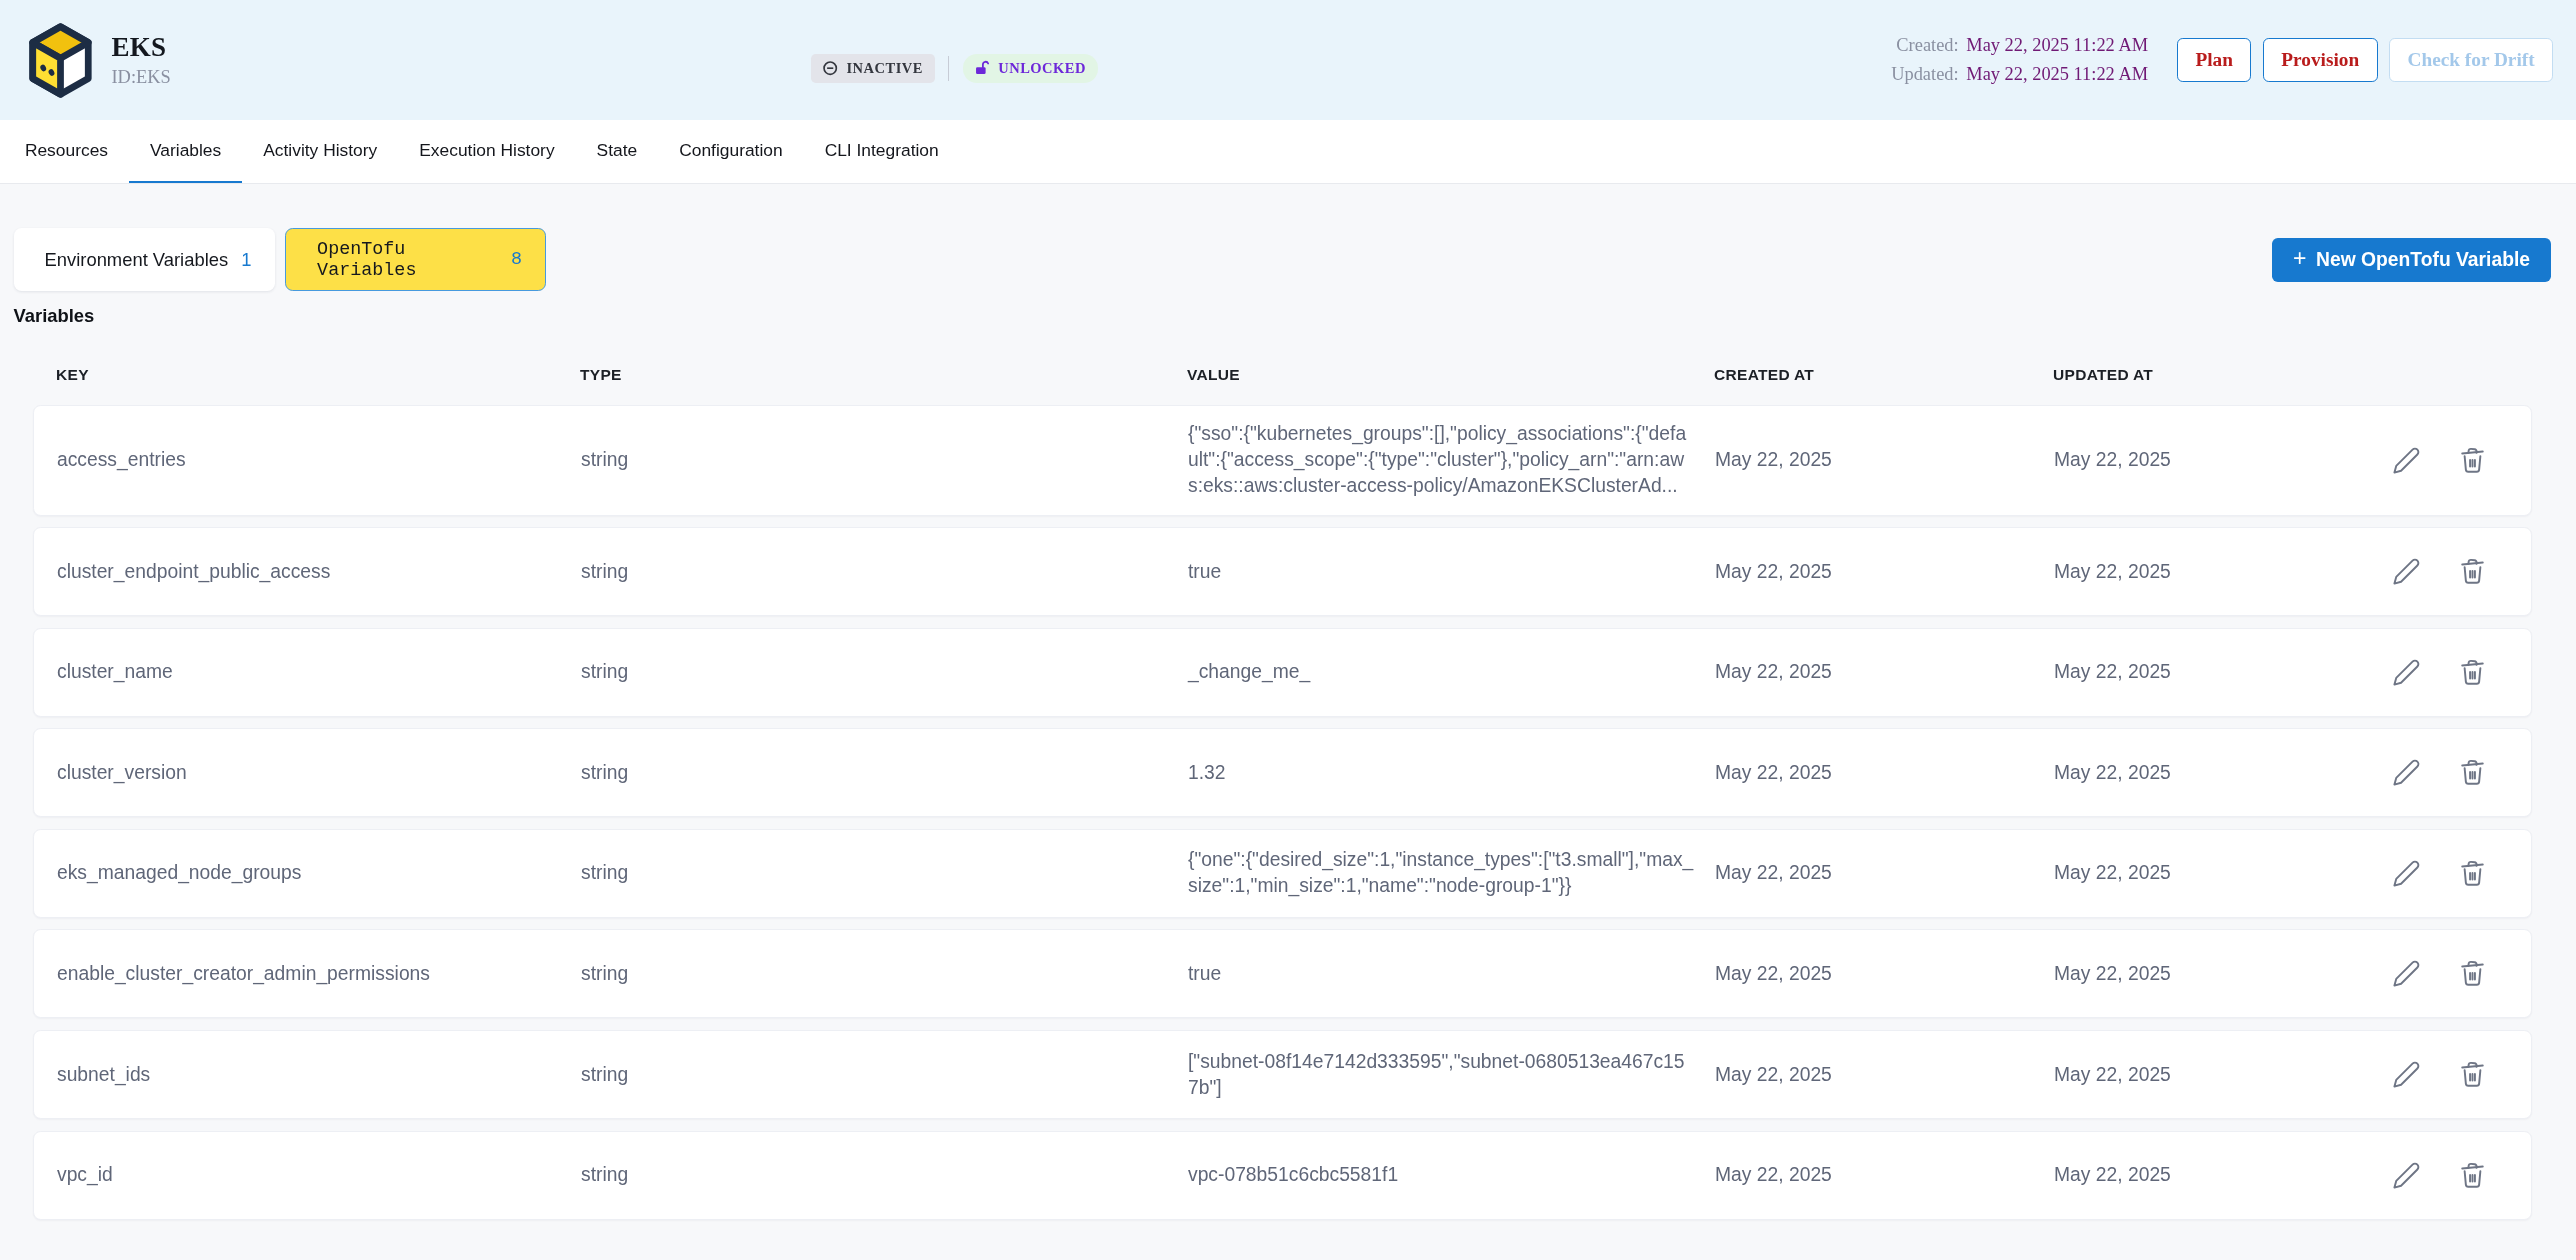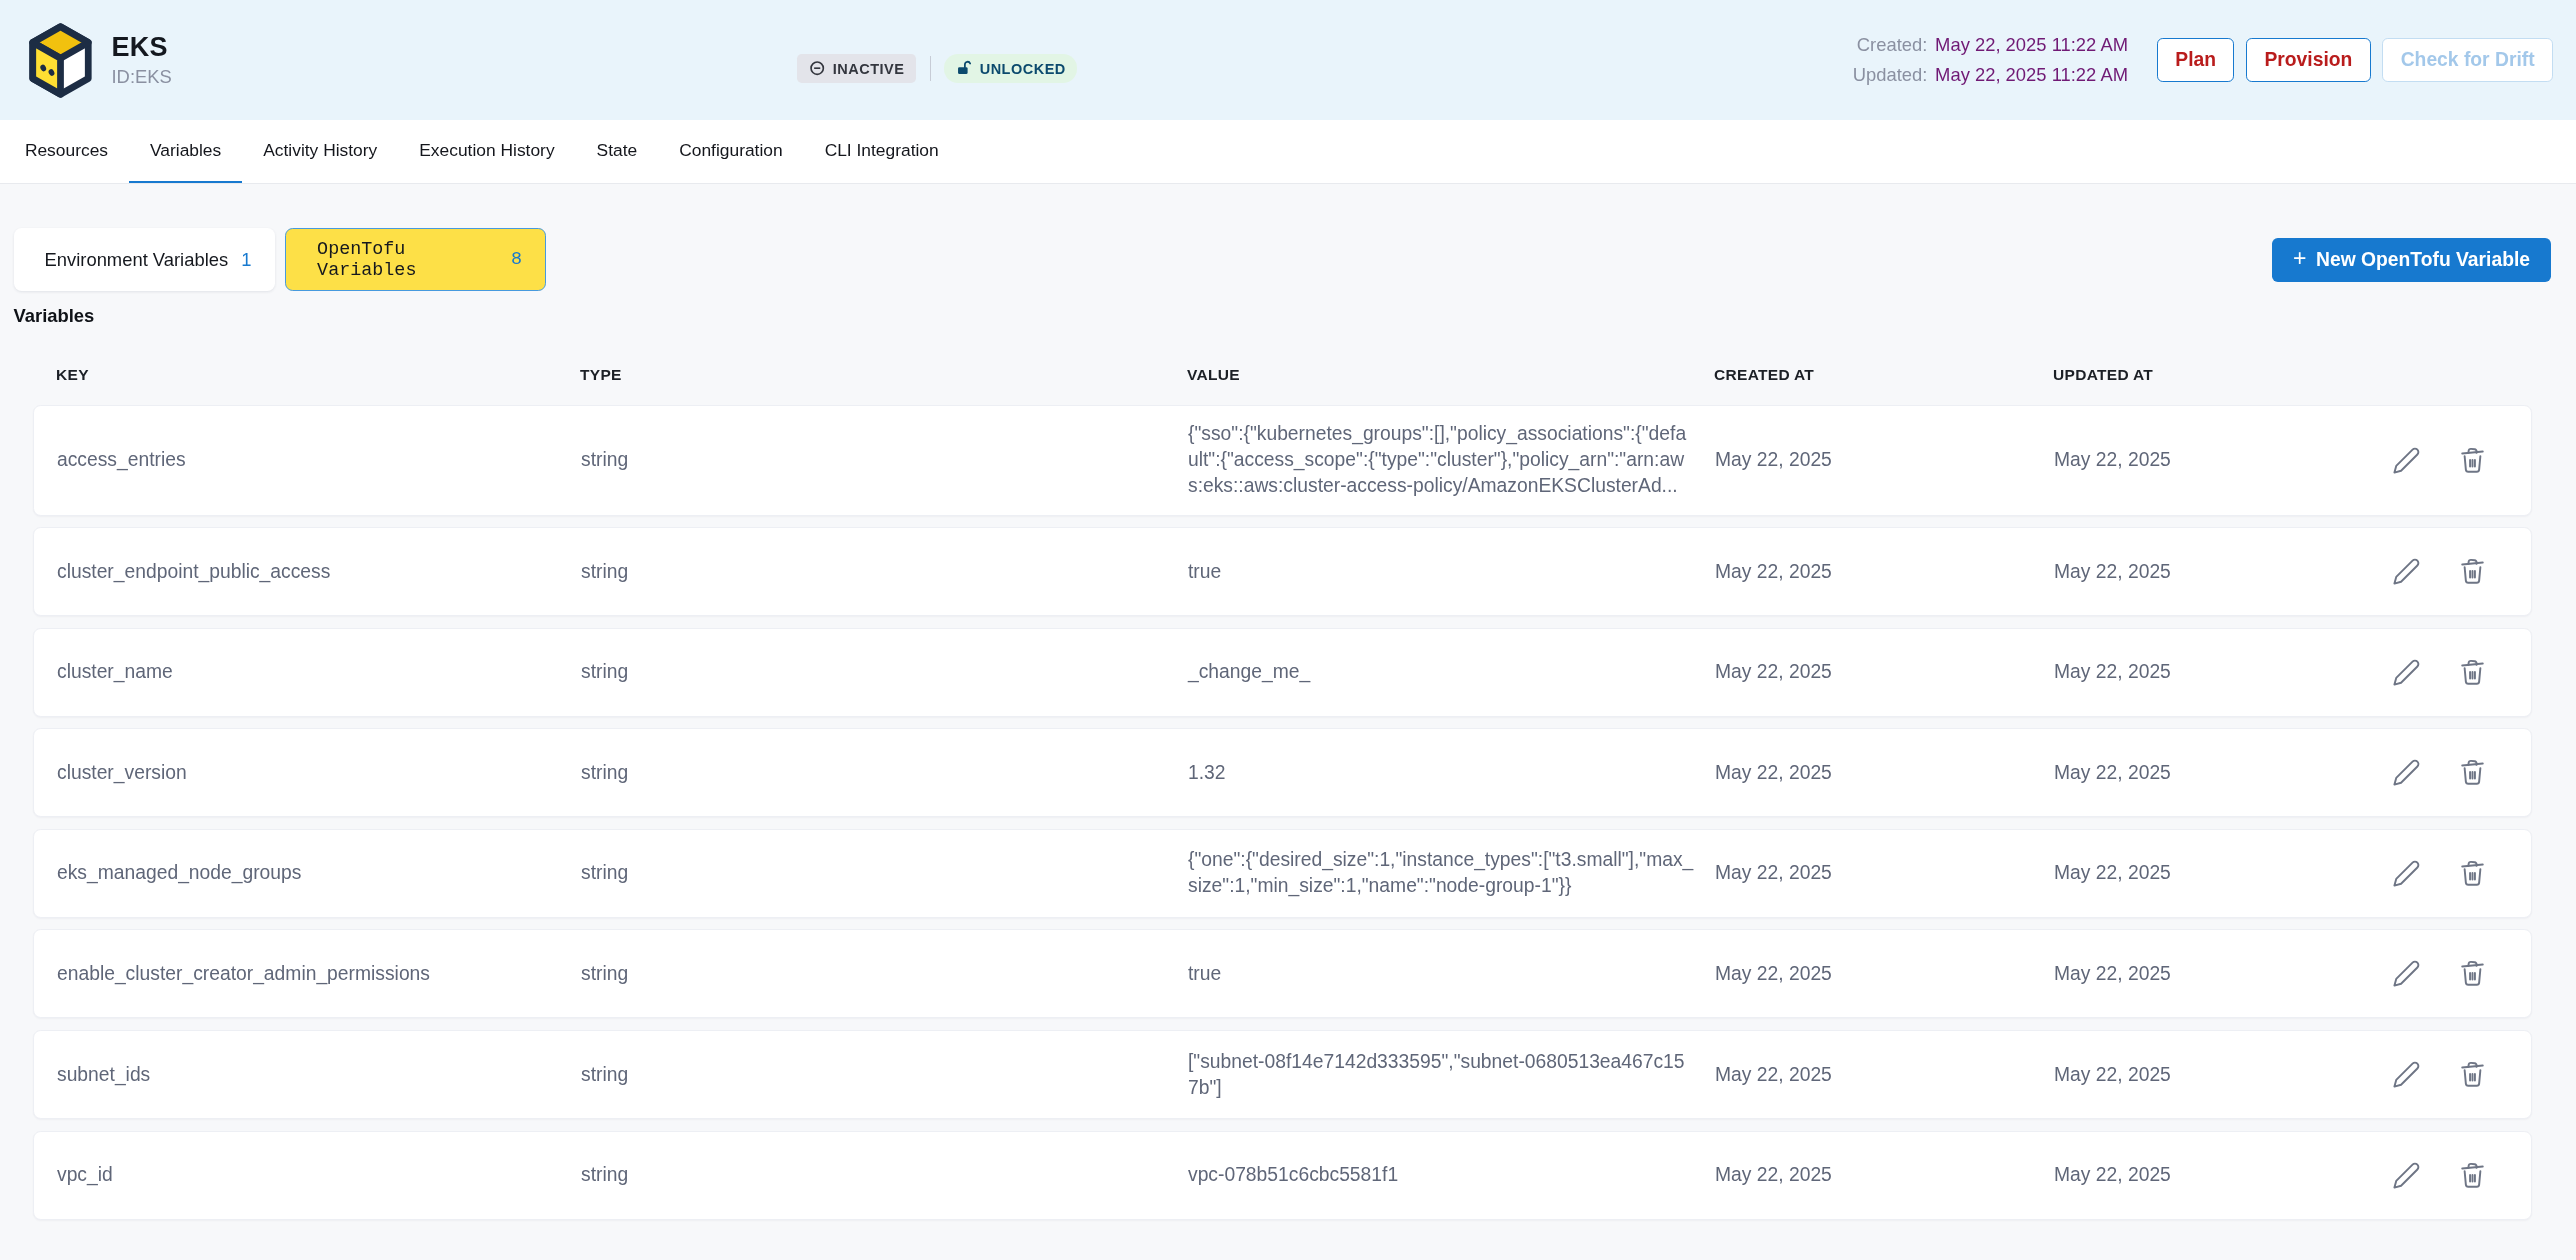--- a/index.html
+++ b/index.html
@@ -11,37 +11,38 @@
     overflow: hidden;
   }
   .app { width: 2576px; height: 1261px; display: flex; flex-direction: column; }
 
   
   .topbar {
     height: 120px; flex: 0 0 120px;
     background: #e9f4fb;
     display: flex; align-items: center;
     padding: 0 23px;
+    font-family: Liberation Serif, serif;
   }
   .logo-block { display: flex; align-items: center; gap: 13.5px; }
   .logo-svg { width: 75px; height: 81px; display: block; }
   .title-wrap { display: flex; flex-direction: column; gap: 3.9px; }
   .env-title { font-size: 27px; font-weight: 700; color: #14181f; letter-spacing: 0.2px; }
   .env-id { font-size: 18.4px; color: #8a90a1; }
 
   .spacer-a { flex: 1.25; } .spacer-b { flex: 1.55; }
 
   .badges { display: flex; align-items: center; gap: 13.5px; margin-top: 17px; }
   .pill {
     display: inline-flex; align-items: center; gap: 7.7px;
     height: 29px; padding: 0 11.6px; border-radius: 4.8px;
     font-size: 14.5px; font-weight: 700; letter-spacing: 0.5px;
   }
   .pill-inactive { background: #e3e4ea; color: #33363e; }
-  .pill-unlocked { background: #e2f5e5; color: #0c4a6e; border-radius: 14px; }
+  .pill-unlocked { background: #e2f5e5; color: #6d28d9; border-radius: 14px; }
   .pill svg { display: block; }
   .badge-divider { width: 1px; height: 25px; background: #c7ccd6; }
 
   .meta { display: flex; flex-direction: column; gap: 8.7px; margin-right: 29px; }
   .meta-row { display: flex; justify-content: flex-end; align-items: baseline; gap: 7.7px; font-size: 18.4px; }
   .meta-label { color: #8a90a1; }
   .meta-value { color: #701a75; font-weight: 500; text-align: center; }
 
   .header-actions { display: flex; gap: 11.6px; }
   .btn-outline {

